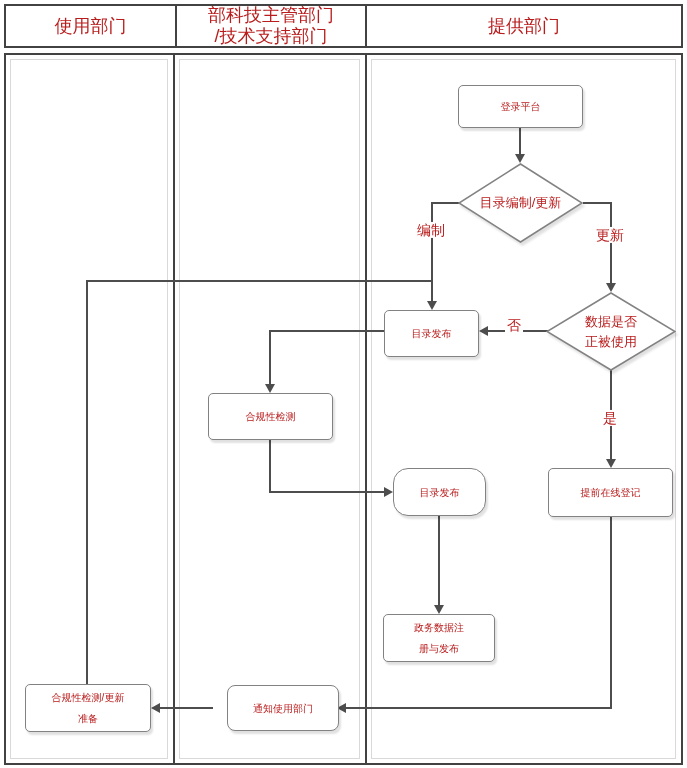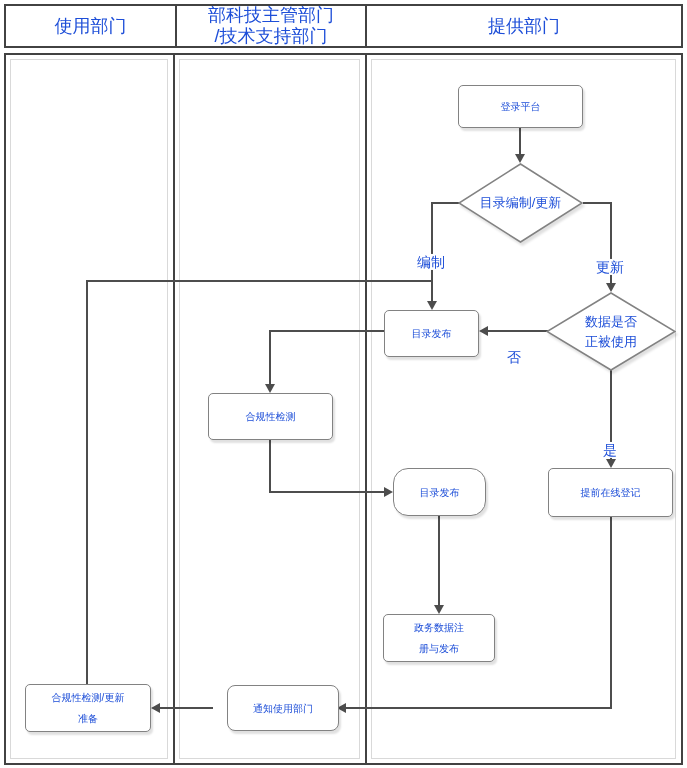--- a/index.html
+++ b/index.html
@@ -1,18 +1,18 @@
 <!DOCTYPE html>
 <html><head>
 <meta charset="utf-8">
 <style>
   html,body{margin:0;padding:0;background:#ffffff;}
   #canvas{
     position:relative;width:687px;height:768px;background:#ffffff;
-    font-family:"Liberation Sans","DejaVu Sans",sans-serif;color:#1d4ed8;
+    font-family:"Liberation Sans","DejaVu Sans",sans-serif;color:#b91c1c;
     overflow:hidden;
   }
   
   .frame{position:absolute;border:2px solid #424242;box-sizing:border-box;background:transparent;}
   .lane-divider{position:absolute;background:#424242;}
   .lane-inner{position:absolute;border:1px solid #d9d9d9;box-sizing:border-box;}
   .header-row{position:absolute;display:flex;box-sizing:border-box;border:2px solid #424242;}
   .header-cell{
     display:flex;align-items:center;justify-content:center;text-align:center;
     font-size:18px;line-height:21px;white-space:pre-line;box-sizing:border-box;height:100%;
@@ -33,21 +33,21 @@
     font-size:13px;line-height:20px;white-space:pre-line;
   }
   
   .ln{position:absolute;background:#4d4d4d;}
   .arr{position:absolute;width:0;height:0;}
   .arr-down{border-left:5px solid transparent;border-right:5px solid transparent;border-top:9px solid #4d4d4d;}
   .arr-left{border-top:5px solid transparent;border-bottom:5px solid transparent;border-right:9px solid #4d4d4d;}
   .arr-right{border-top:5px solid transparent;border-bottom:5px solid transparent;border-left:9px solid #4d4d4d;}
   .edge-label{
     position:absolute;transform:translate(-50%,-50%);background:#ffffff;
-    font-size:14px;line-height:1.15;padding:0 2px;white-space:nowrap;margin-top:32px;
+    font-size:14px;line-height:1.15;padding:0 2px;white-space:nowrap;
   }
 </style>
 </head>
 <body>
 
 <div id="canvas">
 
   <div class="header-row" style="left:4px;top:4px;width:679px;height:44px;">
     <div class="header-cell" style="width:169px;">使用部门</div>
     <div class="header-cell" style="width:190px;">部科技主管部门

